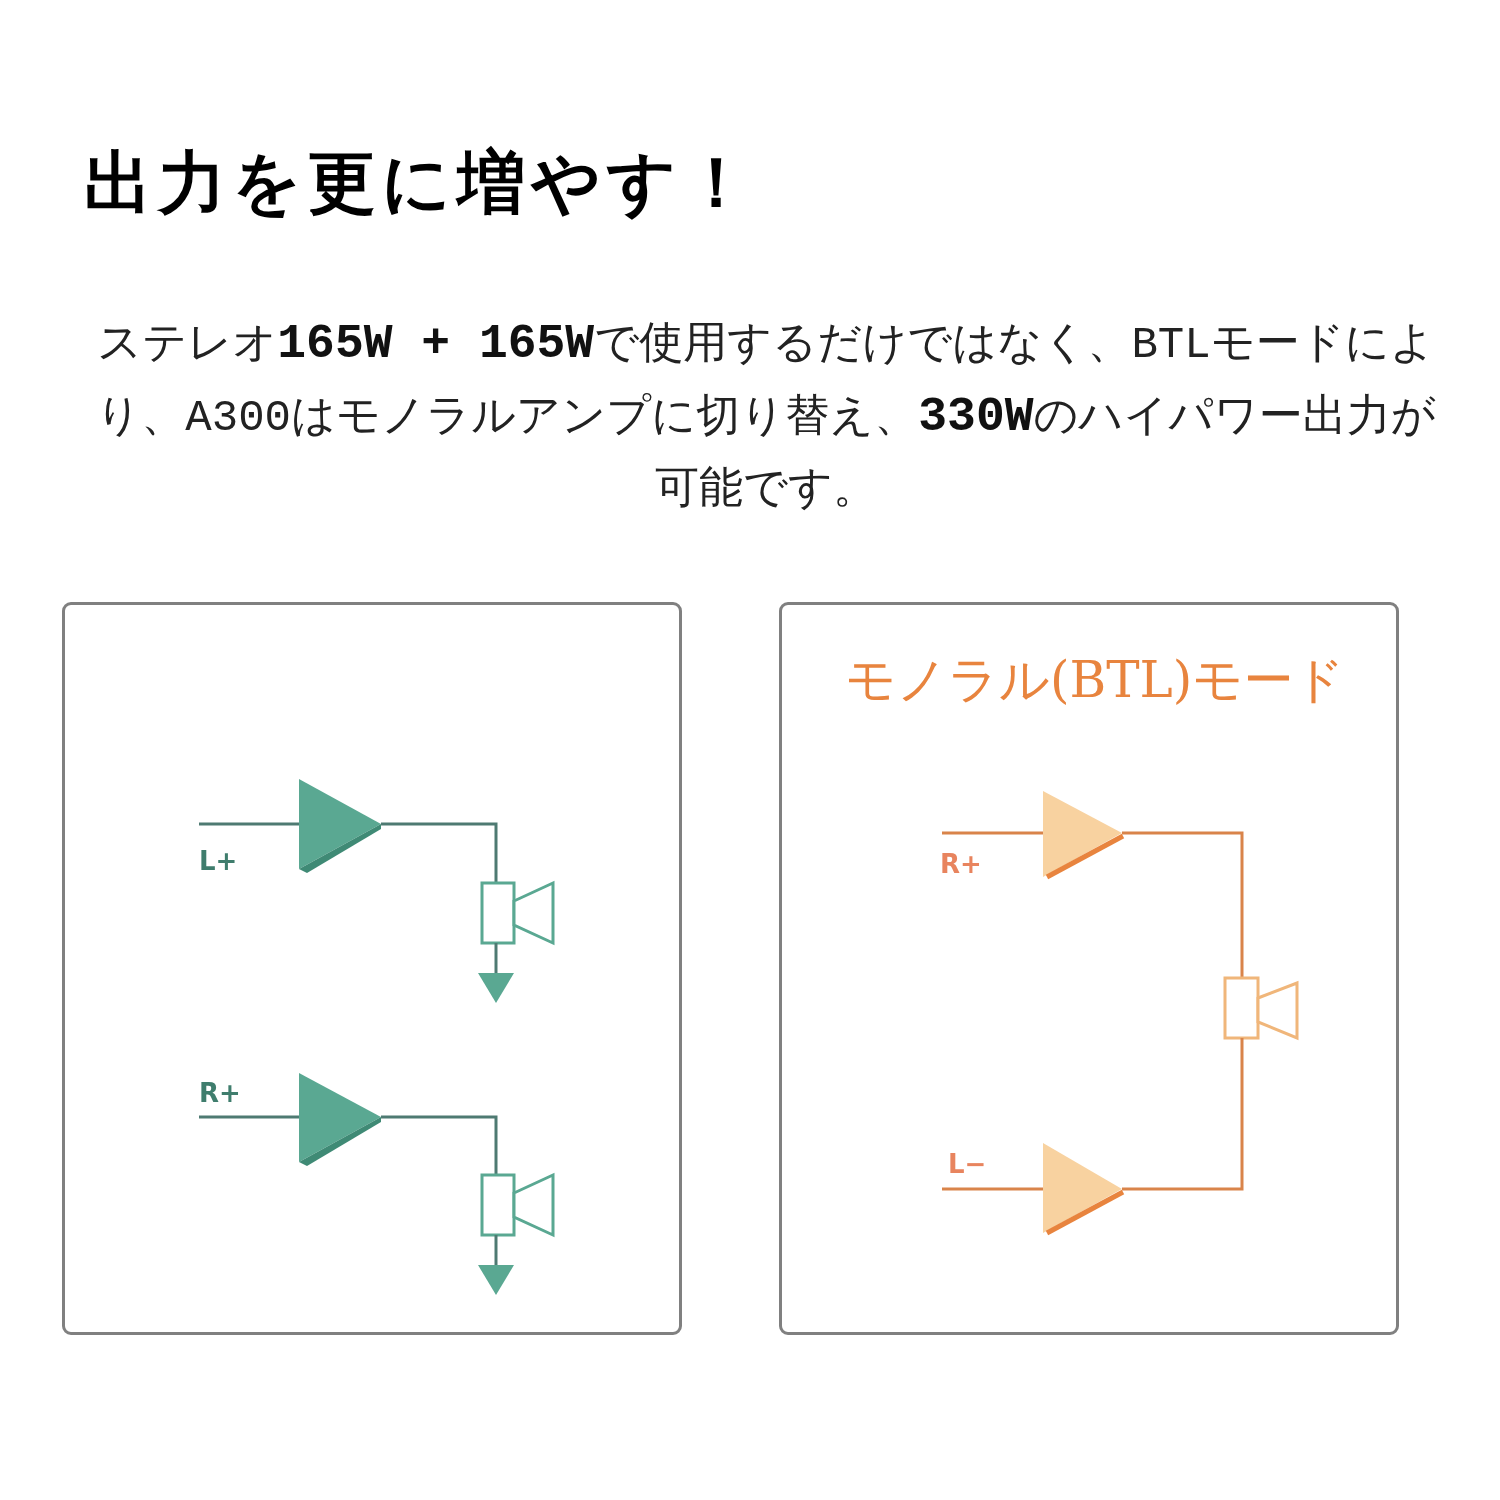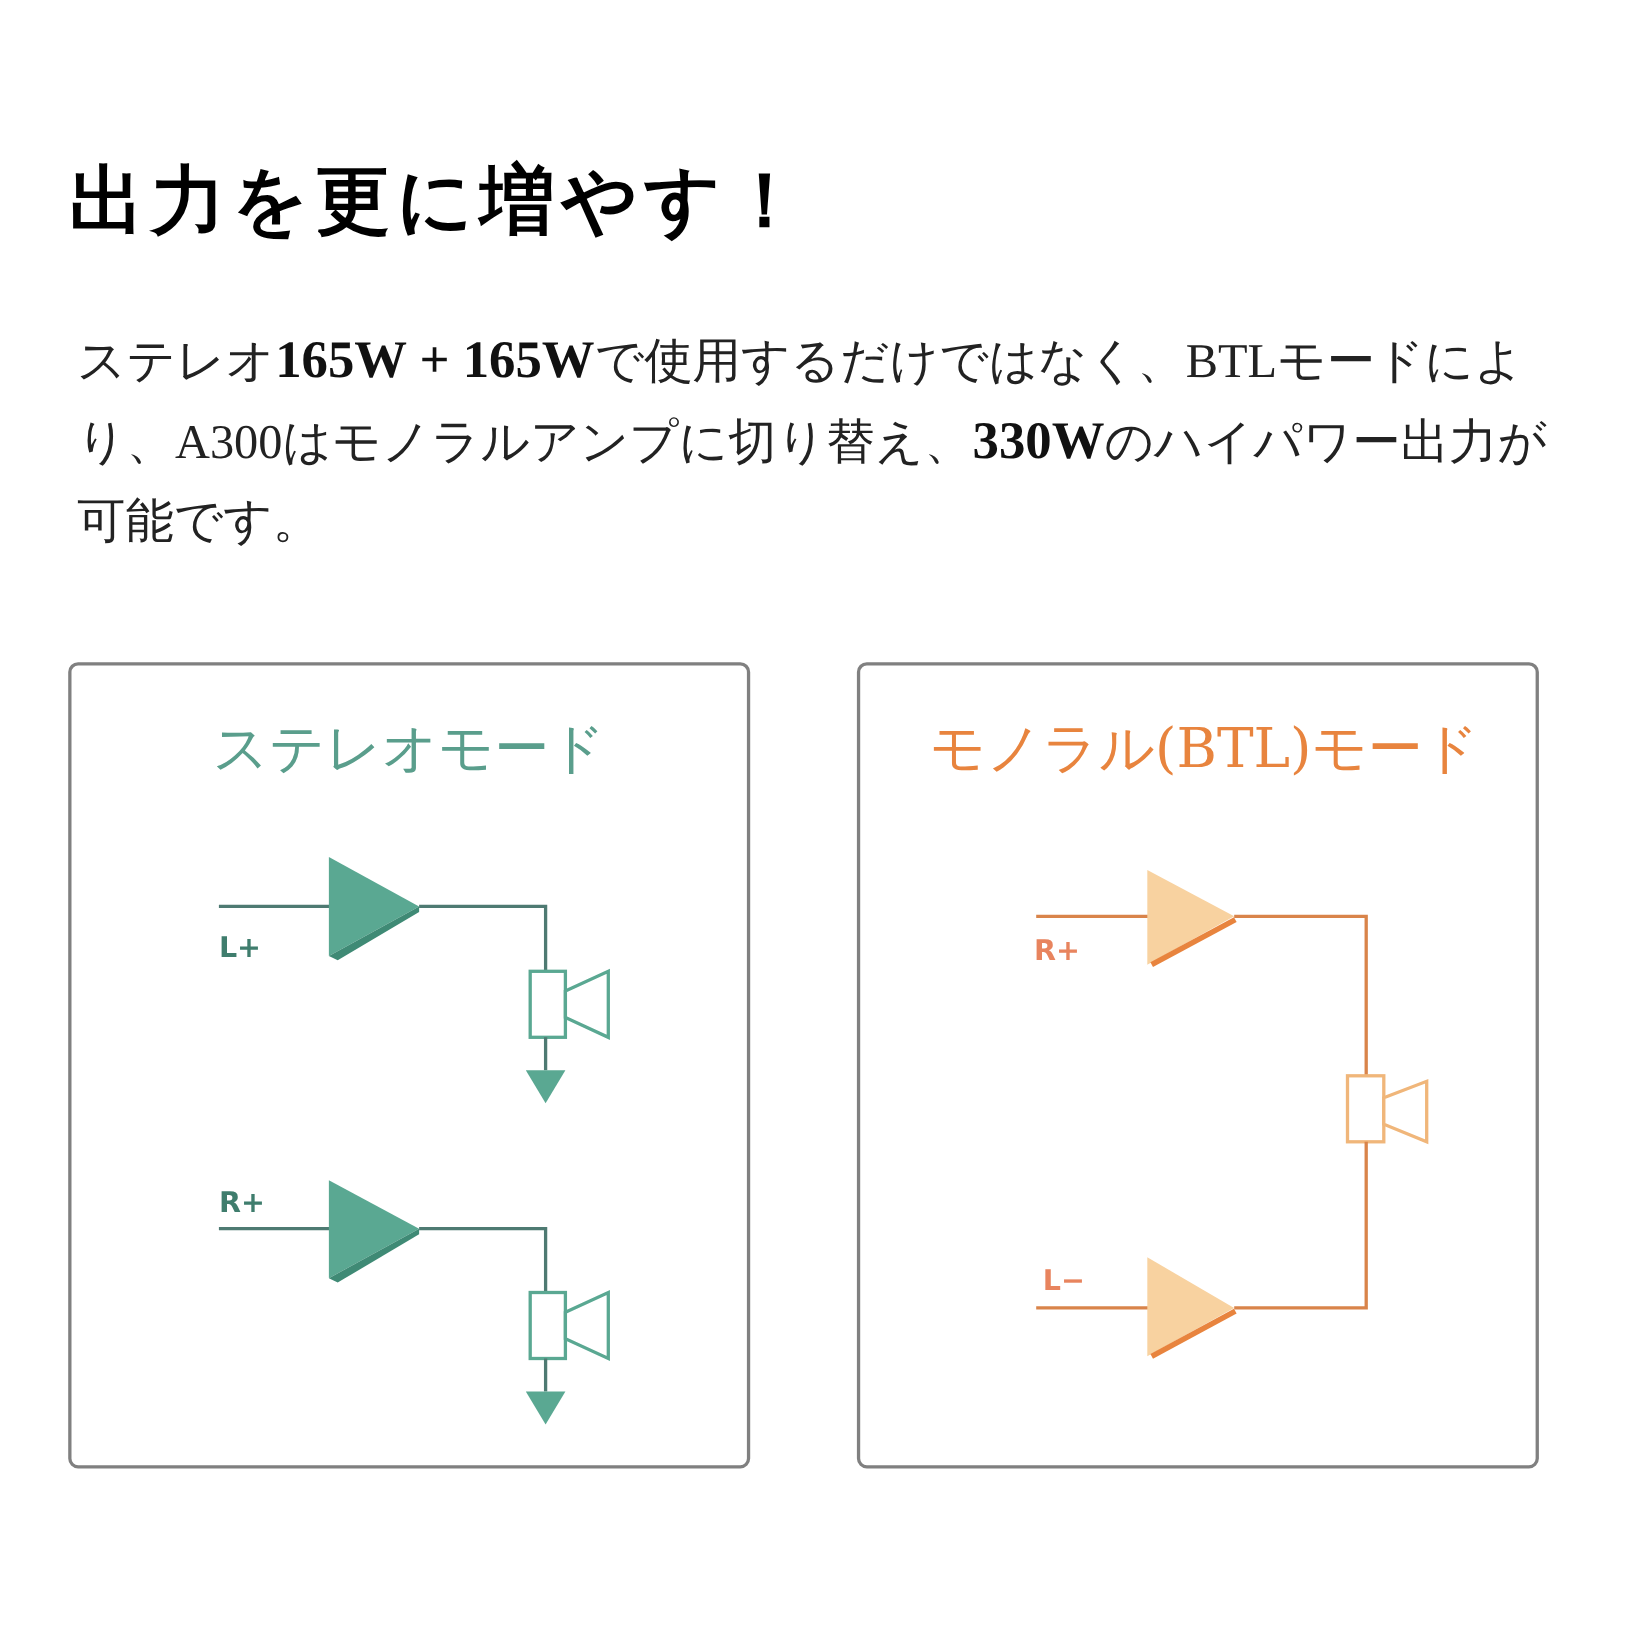--- a/index.html
+++ b/index.html
@@ -1,42 +1,41 @@
 <!DOCTYPE html>
 <html><head>
   <meta charset="utf-8">
   <style>
     html, body { margin: 0; padding: 0; background: #ffffff; }
     body { width: 1500px; height: 1500px; position: relative; overflow: hidden;
            font-family: "DejaVu Serif", "Liberation Serif", serif; color: #222; }
-    .heading { position: absolute; left: 63px; top: 148px; font-size: 68px; font-weight: 900;
+    .heading { position: absolute; left: 84px; top: 148px; font-size: 68px; font-weight: 900;
                color: #000; letter-spacing: 6px; line-height: 1; margin: 0;
                font-family: "DejaVu Serif", serif; }
     .desc { position: absolute; left: 70px; top: 292px; width: 1360px; font-size: 44px;
-            line-height: 72px; color: #222; margin: 0; font-family: Liberation Serif, serif; }
+            line-height: 72px; color: #222; margin: 16px; font-family: Liberation Mono, monospace; text-align: center; }
     .desc b { font-weight: 900; color: #111; font-size: 48px; }
     .panel { position: absolute; top: 602px; width: 620px; height: 733px; border: 3px solid #808080;
              border-radius: 9px; background: #fff; box-sizing: border-box; }
     .panel.left { left: 62px; }
     .panel.right { left: 779px; }
     .panel-title { position: absolute; left: 0; right: 0; top: 50px; text-align: center;
                    font-size: 50px; line-height: 1; font-family: "DejaVu Serif", serif; }
     .panel.left .panel-title { color: #5a9e8c; }
     .panel.right .panel-title { color: #e8843e; padding-left: 12px; }
     .panel svg { position: absolute; left: 0; top: 0; }
   </style>
 </head>
 <body>
 
 <h1 class="heading">出力を更に増やす！</h1>
 
 <p class="desc"><span>ステレオ</span><b>165W + 165W</b><span>で使用するだけではなく、BTLモードにより、A300はモノラルアンプに切り替え、</span><b>330W</b><span>のハイパワー出力が可能です。</span></p>
 
 <div class="panel left">
-  <div class="panel-title">ステレオモード</div>
   <svg width="620" height="733" viewBox="0 0 620 733">
 
     <g>
       <line x1="134" y1="219" x2="236" y2="219" stroke="#4e7a72" stroke-width="3"></line>
       <polygon points="234,174 316,219 234,264" fill="#5aa892"></polygon>
       <polygon points="234,264 316,219 316,224 242,268" fill="#3f8a75"></polygon>
       <polyline points="316,219 431,219 431,278" fill="none" stroke="#4e7a72" stroke-width="3"></polyline>
       <g>
         <rect x="417" y="278" width="32" height="60" fill="#fff" stroke="#5aa892" stroke-width="3"></rect>
         <polygon points="449,296 488,278 488,338 449,320" fill="#fff" stroke="#5aa892" stroke-width="3"></polygon>

